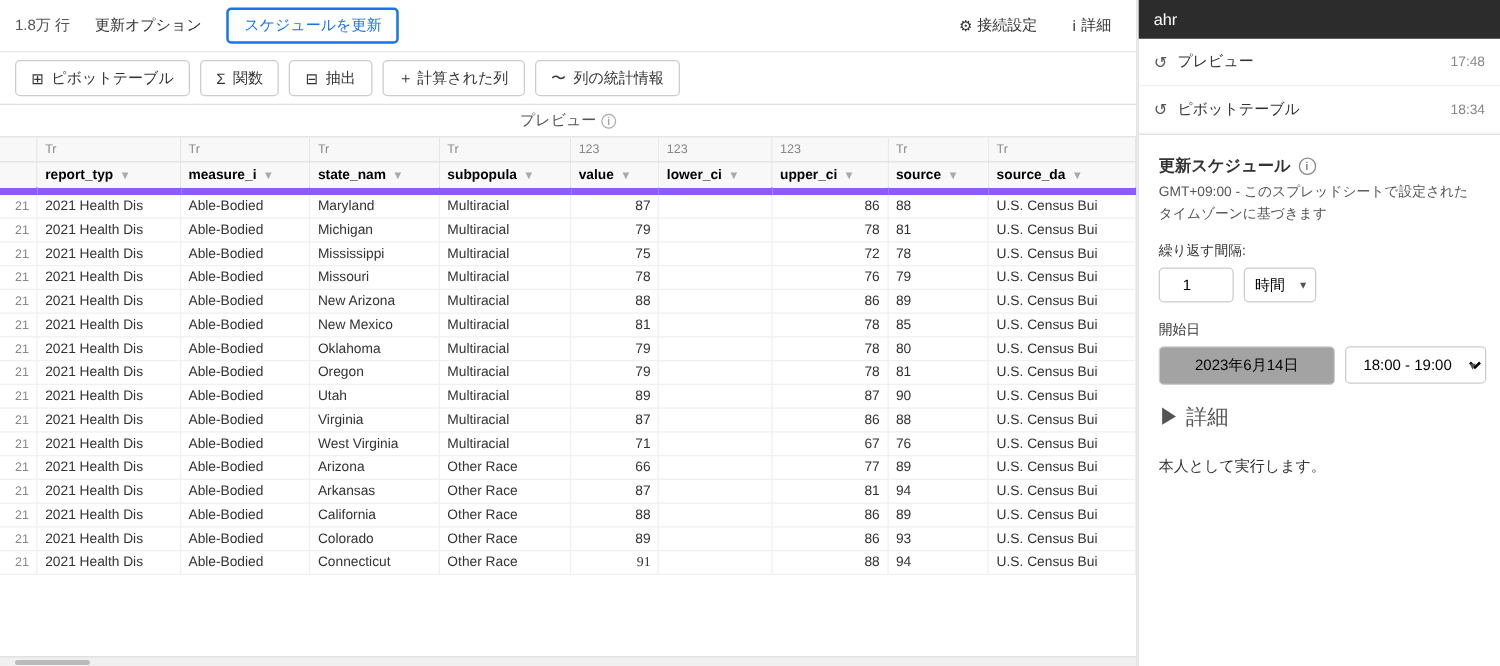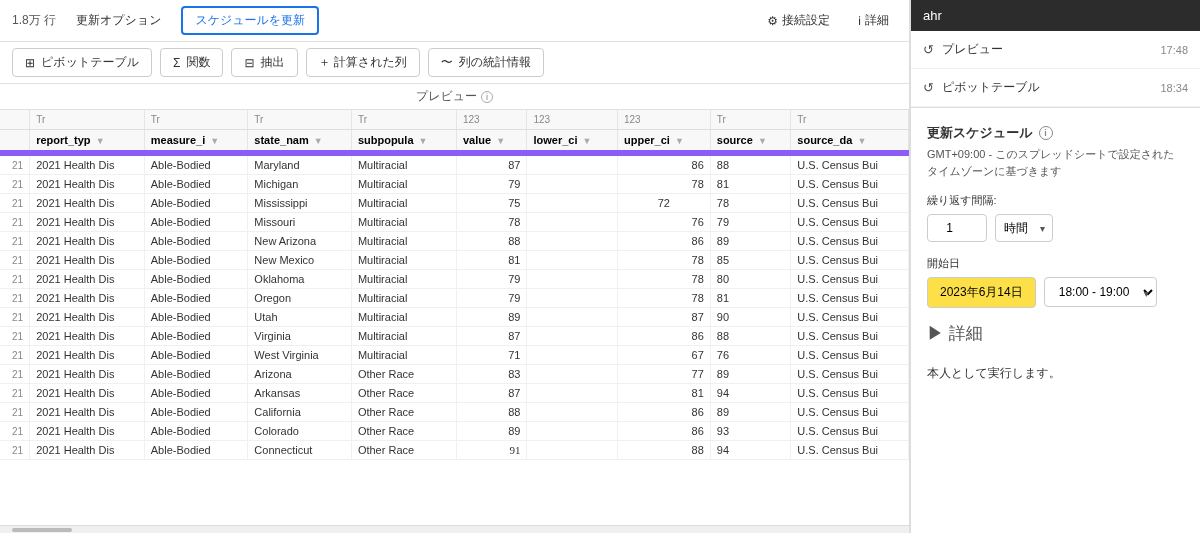--- a/index.html
+++ b/index.html
@@ -51,21 +51,21 @@
     .schedule-title { font-size: 13px; font-weight: 600; color: #333; margin-bottom: 4px; display: flex; align-items: center; gap: 6px; }
     .info-icon { display: inline-block; width: 14px; height: 14px; border-radius: 50%; border: 1px solid #888; text-align: center; line-height: 12px; font-size: 9px; color: #888; cursor: pointer; }
     .tz-info { font-size: 11px; color: #555; margin-bottom: 14px; line-height: 1.5; }
     .field-label { font-size: 11px; color: #333; margin-bottom: 6px; font-weight: 400; }
     .interval-row { display: flex; align-items: flex-end; gap: 8px; margin-bottom: 14px; }
     .interval-input { width: 60px; padding: 6px 8px; border: 1px solid #ccc; border-radius: 4px; font-size: 12px; text-align: center; }
     .select-dropdown { padding: 6px 24px 6px 8px; border: 1px solid #ccc; border-radius: 4px; font-size: 12px; background: #fff; cursor: pointer; appearance: none; position: relative; }
     .select-wrapper { position: relative; display: inline-block; }
     .select-wrapper::after { content: '▾'; position: absolute; right: 8px; top: 50%; transform: translateY(-50%); pointer-events: none; color: #555; font-size: 10px; }
     .date-time-row { display: flex; gap: 8px; margin-bottom: 14px; }
-    .date-btn { padding: 6px 12px; border: 1px solid #ccc; border-radius: 4px; font-size: 12px; background: #fde047; cursor: pointer; white-space: nowrap; }
+    .date-btn { padding: 6px 28px; border: 1px solid #ccc; border-radius: 4px; font-size: 12px; background: #a3a3a3; cursor: pointer; white-space: nowrap; }
     .time-btn { padding: 6px 10px; border: 1px solid #ccc; border-radius: 4px; font-size: 12px; background: #fff; cursor: pointer; white-space: nowrap; display: flex; align-items: center; gap: 4px; }
     .details-row { font-size: 17px; color: #555; cursor: pointer; display: flex; align-items: center; gap: 4px; margin-bottom: 20px; }
     .run-as { font-size: 12px; color: #333; margin-bottom: 20px; }
     .btn-row { display: flex; justify-content: flex-end; gap: 8px; margin-top: auto; }
     .btn-cancel { padding: 8px 16px; border: 1px solid #ccc; border-radius: 4px; background: #fff; font-size: 12px; cursor: pointer; color: #333; }
     .btn-save { padding: 8px 16px; border: none; border-radius: 4px; background: #1a7a3e; color: #fff; font-size: 12px; cursor: pointer; font-weight: 500; }
     
     .panel-user-row { display: flex; align-items: center; padding: 8px 12px; background: #2c2c2c; gap: 8px; }
     .user-name { color: #fff; font-size: 12px; }
     .highlight-border { border: 2px solid #1a73e8; }
@@ -174,21 +174,21 @@
             <td>U.S. Census Bui</td>
           </tr>
           <tr>
             <td class="row-num">21</td>
             <td>2021 Health Dis</td>
             <td>Able-Bodied</td>
             <td>Mississippi</td>
             <td>Multiracial</td>
             <td style="text-align: right;">75</td>
             <td style="text-align: right;"></td>
-            <td style="text-align: center;">72</td>
+            <td style="text-align: right;">72</td>
             <td>78</td>
             <td>U.S. Census Bui</td>
           </tr>
           <tr>
             <td class="row-num">21</td>
             <td>2021 Health Dis</td>
             <td>Able-Bodied</td>
             <td>Missouri</td>
             <td>Multiracial</td>
             <td style="text-align: right;">78</td>
@@ -280,21 +280,21 @@
             <td style="text-align: right;">67</td>
             <td>76</td>
             <td>U.S. Census Bui</td>
           </tr>
           <tr>
             <td class="row-num">21</td>
             <td>2021 Health Dis</td>
             <td>Able-Bodied</td>
             <td>Arizona</td>
             <td>Other Race</td>
-            <td style="text-align: right;">83</td>
+            <td style="text-align: right;">66</td>
             <td style="text-align: right;"></td>
             <td style="text-align: right;">77</td>
             <td>89</td>
             <td>U.S. Census Bui</td>
           </tr>
           <tr>
             <td class="row-num">21</td>
             <td>2021 Health Dis</td>
             <td>Able-Bodied</td>
             <td>Arkansas</td>

